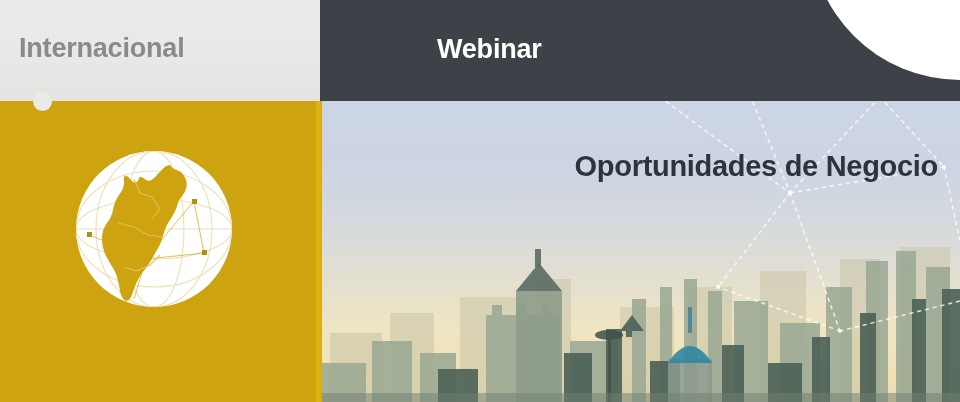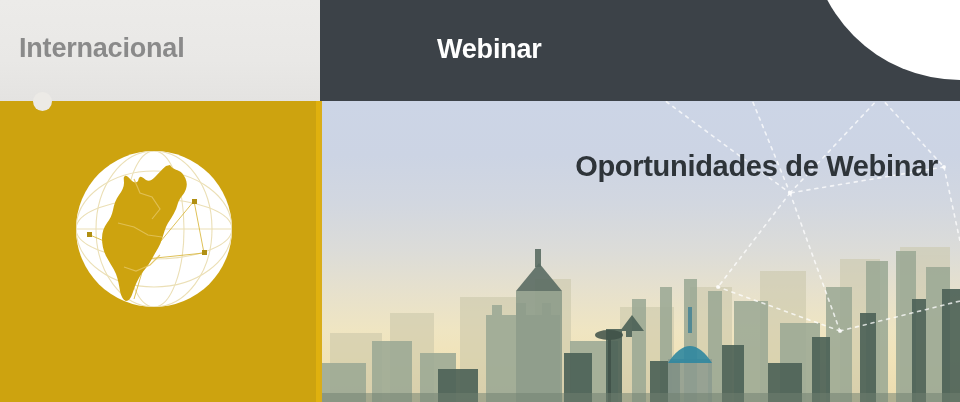--- a/index.html
+++ b/index.html
@@ -314,17 +314,17 @@
 
       <g fill="#3f5148" opacity="0.85">
         <rect x="288" y="236" width="3" height="65"></rect>
         <ellipse cx="289" cy="234" rx="14" ry="5"></ellipse>
       </g>
 
       <rect x="0" y="292" width="640" height="9" fill="#6f7f70" opacity="0.5"></rect>
     </svg>
 
     <div class="headline">
-      <span>Oportunidades de Webinar</span><br>
+      <span>Oportunidades de Negocio</span><br>
     </div>
   </div>
 
 </div>
 
 </body></html>

